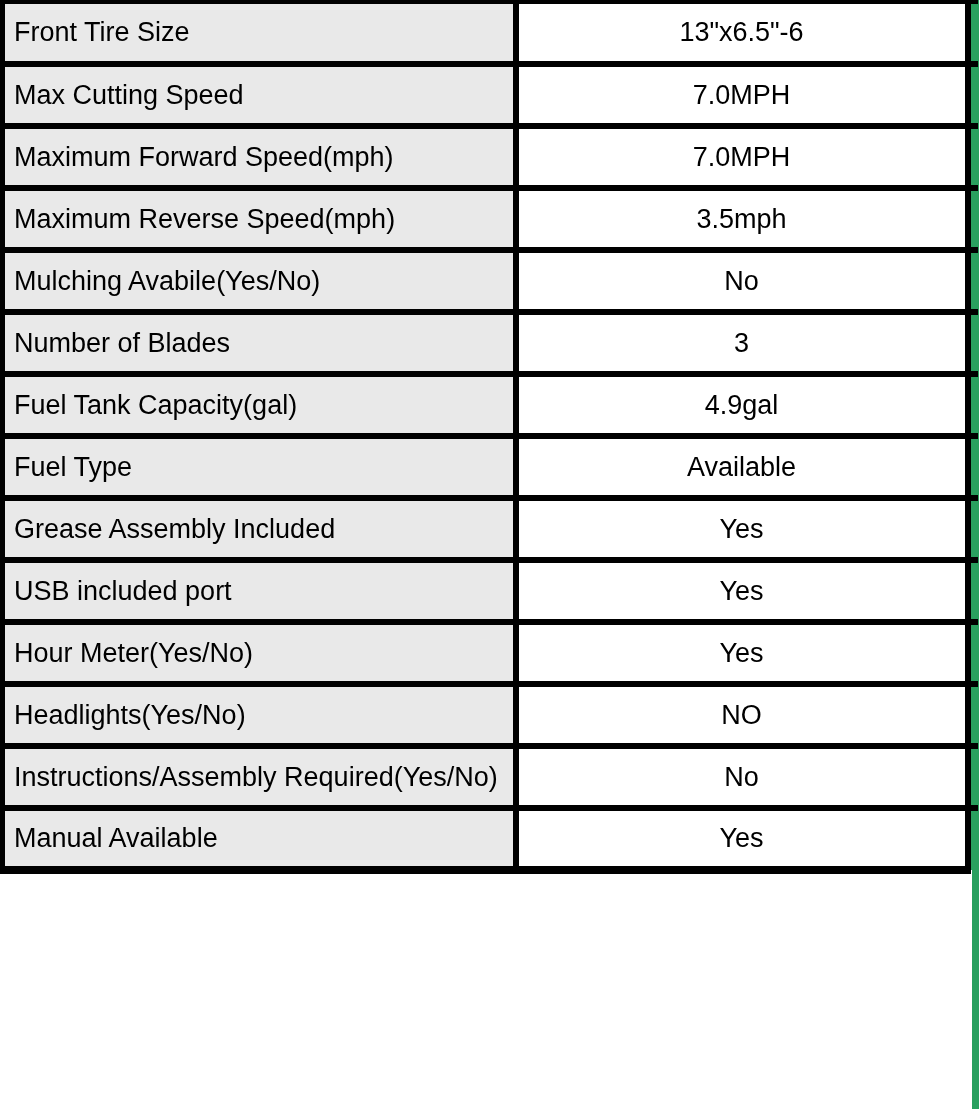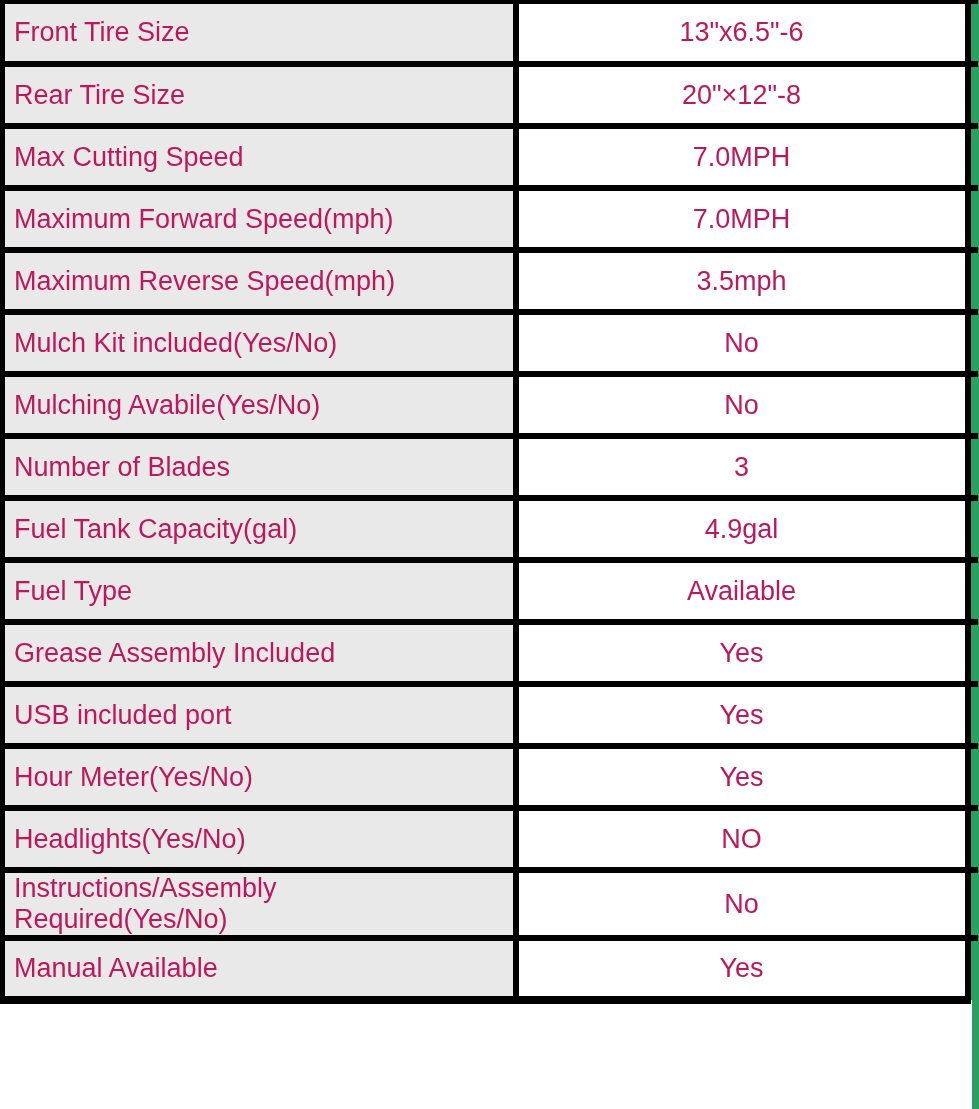--- a/index.html
+++ b/index.html
@@ -28,21 +28,21 @@
     width: 975px;
     border-collapse: collapse;
     table-layout: fixed;
     z-index: 1;
   }
   td {
     border: 6px solid #000000;
     height: 62px;
     overflow: hidden;
     vertical-align: middle;
-    color: #be185d;
+    color: #000000;
     font-size: 27px;
   }
   td.label-cell {
     width: 513px;
     background: #e9e9e9;
     border-left-width: 5px;
     border-right-width: 5px;
     text-align: left;
     padding-left: 9px;
     padding-right: 12px;
@@ -75,42 +75,32 @@
 <div class="spec-wrap">
   <div class="edge-stripe" style="background: rgb(41, 160, 95);"></div>
   <table class="specs">
     <tbody>
         <tr>
     <td class="label-cell">Front Tire Size</td>
     <td class="value-cell">13"x6.5"-6</td>
     <td class="edge-cell" style="background: rgb(41, 160, 95);"></td>
   </tr>
         <tr>
-    <td class="label-cell">Rear Tire Size</td>
-    <td class="value-cell">20"×12"-8</td>
-    <td class="edge-cell" style="background: rgb(41, 160, 95);"></td>
-  </tr>
-        <tr>
     <td class="label-cell">Max Cutting Speed</td>
     <td class="value-cell">7.0MPH</td>
     <td class="edge-cell" style="background: rgb(41, 160, 95);"></td>
   </tr>
         <tr>
     <td class="label-cell">Maximum Forward Speed(mph)</td>
     <td class="value-cell">7.0MPH</td>
     <td class="edge-cell" style="background: rgb(41, 160, 95);"></td>
   </tr>
         <tr>
     <td class="label-cell">Maximum Reverse Speed(mph)</td>
     <td class="value-cell">3.5mph</td>
-    <td class="edge-cell" style="background: rgb(41, 160, 95);"></td>
-  </tr>
-        <tr>
-    <td class="label-cell">Mulch Kit included(Yes/No)</td>
-    <td class="value-cell">No</td>
     <td class="edge-cell" style="background: rgb(41, 160, 95);"></td>
   </tr>
         <tr>
     <td class="label-cell">Mulching Avabile(Yes/No)</td>
     <td class="value-cell">No</td>
     <td class="edge-cell" style="background: rgb(41, 160, 95);"></td>
   </tr>
         <tr>
     <td class="label-cell">Number of Blades</td>
     <td class="value-cell">3</td>

